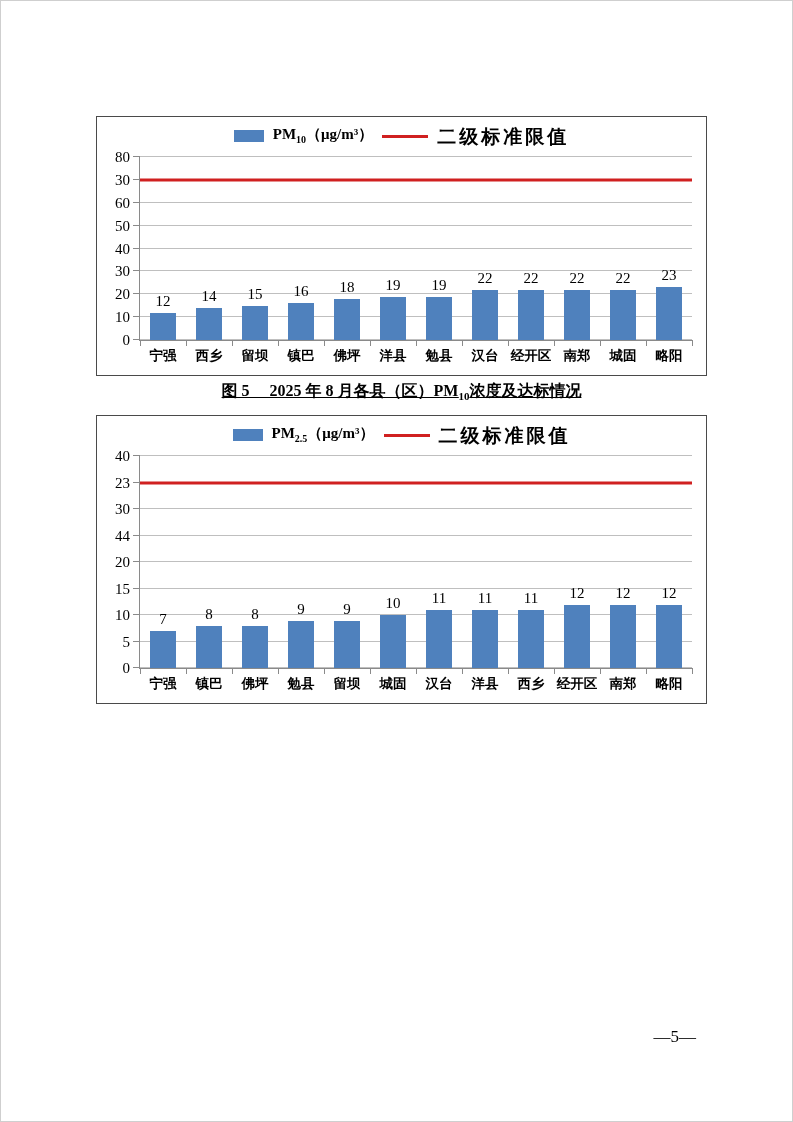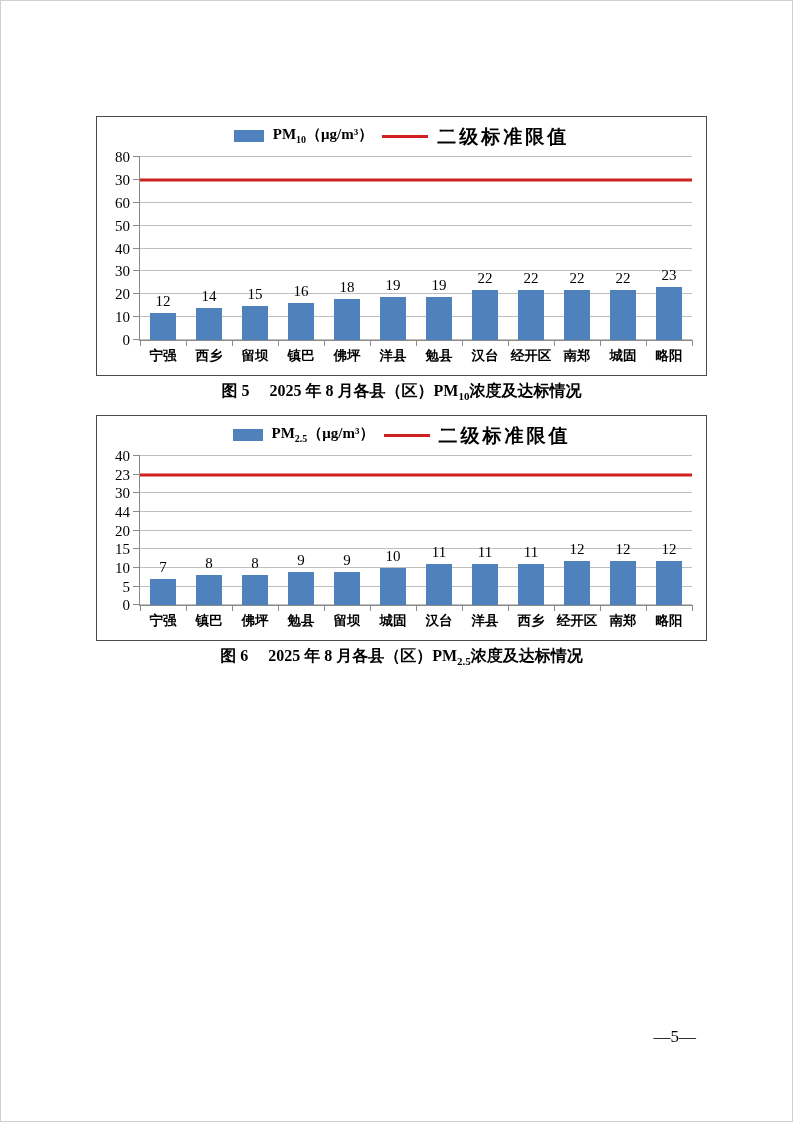--- a/index.html
+++ b/index.html
@@ -20,21 +20,21 @@
   }
   
   .chart-frame{
     position:relative;
     width:611px;
     box-sizing:border-box;
     border:1.6px solid #4a4a4a;
     background:#ffffff;
   }
   .chart-frame.c1{height:260px;}
-  .chart-frame.c2{height:226px;}
+  .chart-frame.c2{height:289px;}
   .chart-legend{
     position:absolute; top:9px; left:0; right:0; height:20px;
     display:flex; justify-content:center; align-items:center; gap:9px;
     z-index:4;
   }
   .legend-swatch{display:inline-block;width:30px;height:12px;background:#4f81bd;}
   .legend-line{display:inline-block;width:46px;height:3px;background:#d02020;}
   .legend-series{font-size:15px;font-weight:bold;line-height:1;}
   .legend-series sub{font-size:10px;}
   .legend-limit{font-size:19px;font-weight:bold;letter-spacing:3px;line-height:1;margin-left:0;}
@@ -55,21 +55,21 @@
   .xlabel{
     position:absolute;top:100%;margin-top:9px;text-align:center;
     font-size:13.5px;font-weight:bold;line-height:1;white-space:nowrap;
   }
   .xtick{position:absolute;top:100%;width:1px;height:6px;background:#8a8a8a;}
   .limitline{position:absolute;left:0;right:0;height:3px;transform:translateY(1.5px);z-index:3;}
   
   .chart-caption{
     margin-top:4px;
     text-align:center;
-    font-size:16px;font-weight:bold;line-height:22px;
+    font-size:16px;font-weight:bold;line-height:22px;text-decoration:underline;
   }
   .chart-caption sub{font-size:11px;}
   .body-text{
     margin:12px 0 0 0;
     width:611px;
     font-size:19.5px;
     line-height:37px;
     text-align:justify;
     text-indent:2em;
   }
@@ -265,20 +265,19 @@
               <div class="xlabel" style="left: 83.3333%; width: 8.33333%;">南郑</div>
               <div class="xtick" style="left: 83.3333%;"></div>
               <div class="bar" style="left: 93.5417%; width: 4.58333%; height: 30%; background: rgb(79, 129, 189);"></div>
               <div class="vlabel" style="left: 91.6667%; width: 8.33333%; bottom: calc(30% + 4px);">12</div>
               <div class="xlabel" style="left: 91.6667%; width: 8.33333%;">略阳</div>
               <div class="xtick" style="left: 91.6667%;"></div>
               <div class="xtick" style="left: 100%;"></div>
             </div>
           </div>
       </div>
-      <div class="chart-caption"><span>图 6　 2025 年 8 月各县（区）PM</span><sub>2.5</sub><span>浓度及达标情况</span></div>
     </section>
 
 
   </div>
 
   <div class="page-number">—5—</div>
 </div>
 
 </body></html>

